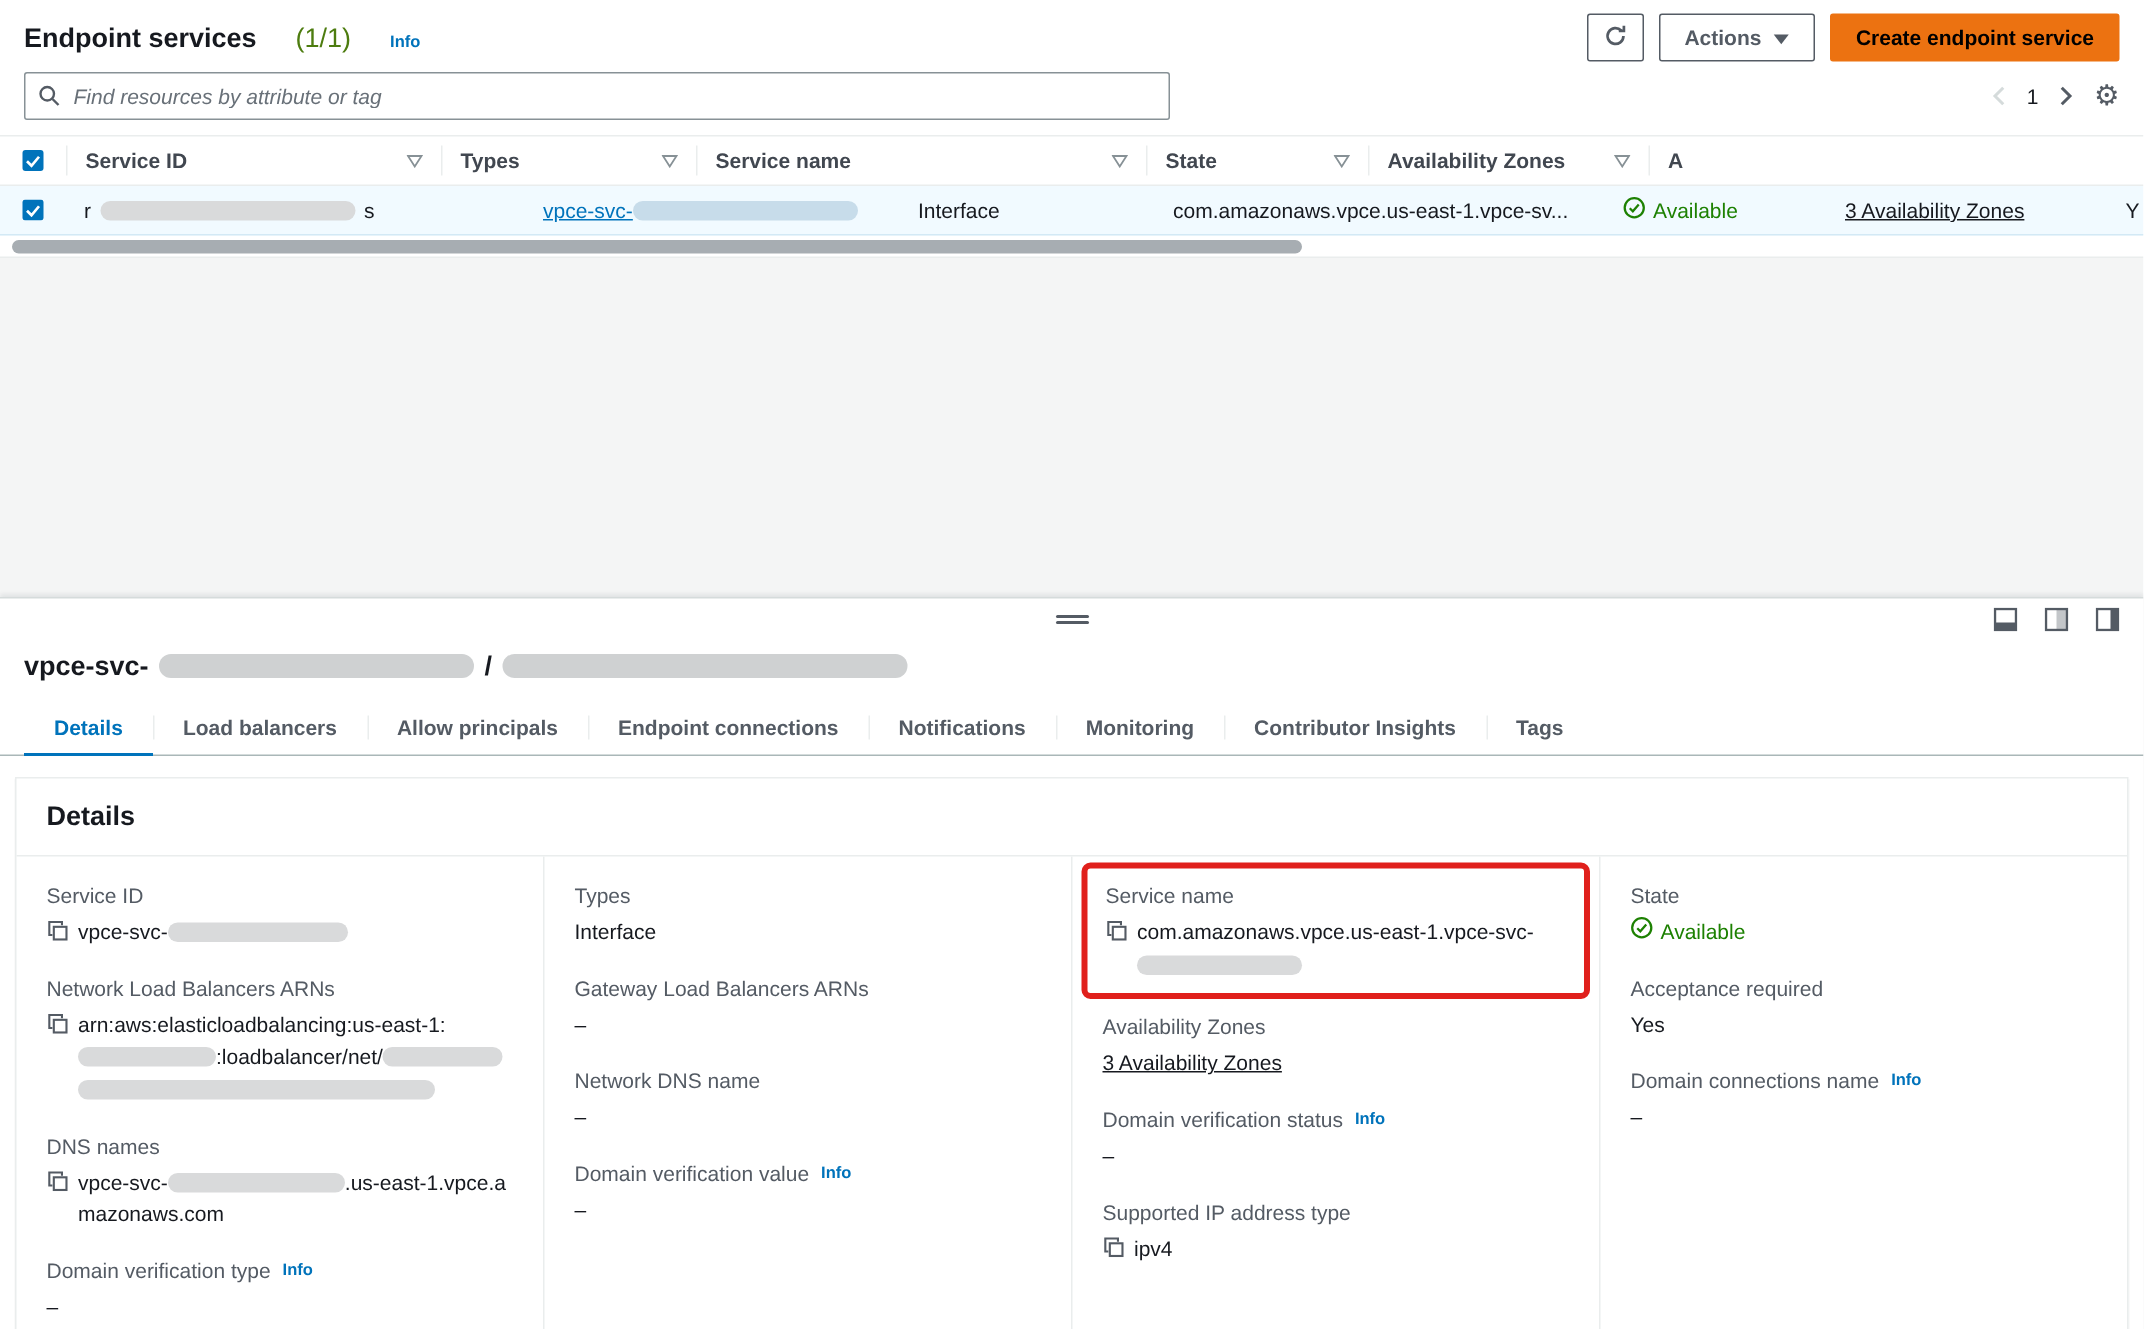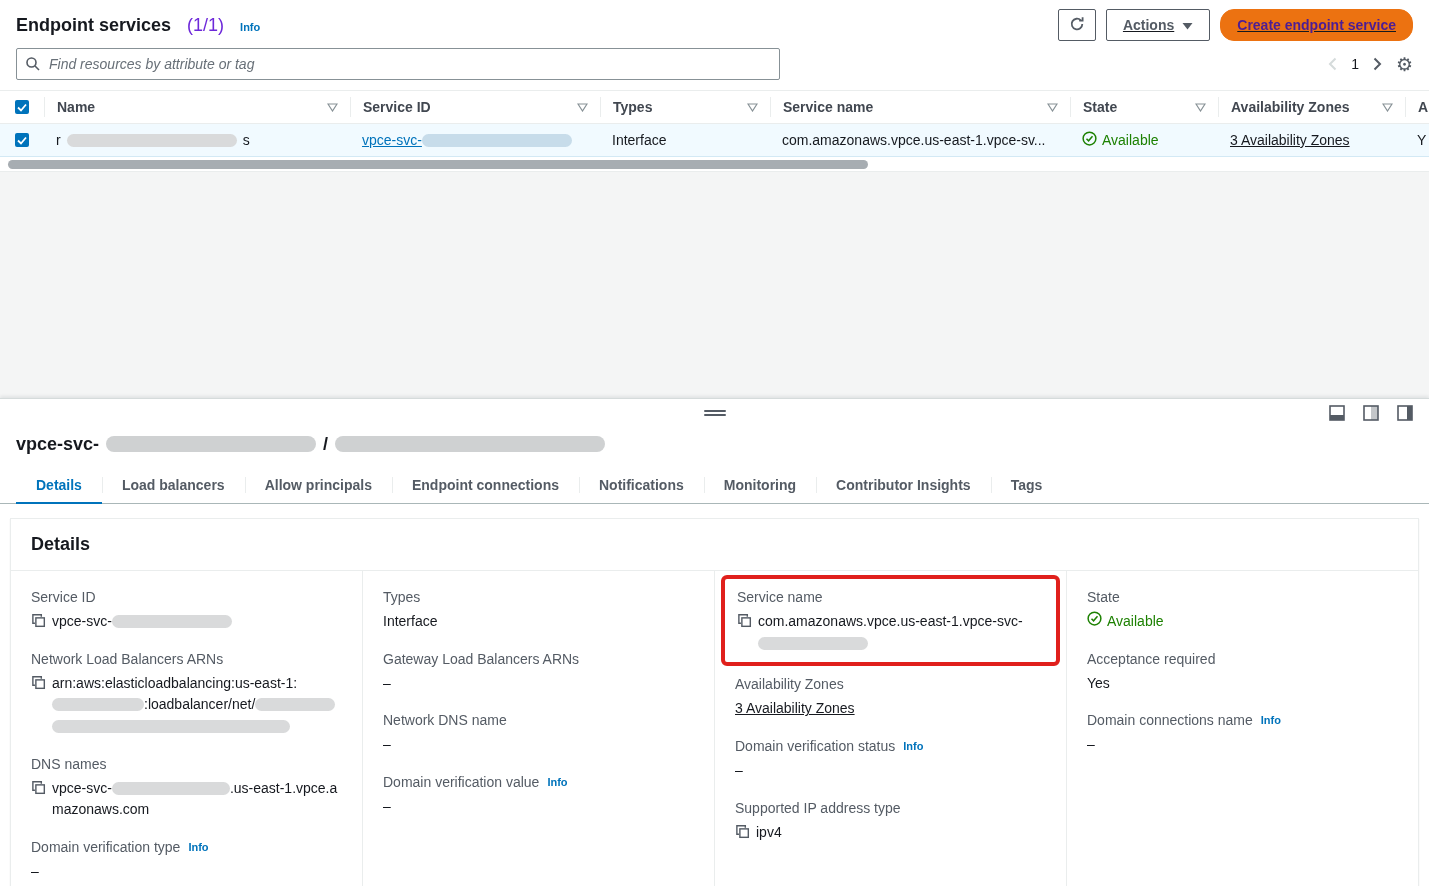--- a/index.html
+++ b/index.html
@@ -5,30 +5,30 @@
   * { box-sizing: border-box; margin: 0; padding: 0; }
   html, body { width: 1429px; height: 886px; overflow: hidden; }
   body {
     font-family: "Liberation Sans", sans-serif;
     color: #16191f;
     background: #fff;
     font-size: 14px;
   }
   
   .topbar { display: flex; justify-content: space-between; align-items: center; padding: 10px 16px 6px; height: 46px; }
-  .title-group { display: flex; align-items: baseline; gap: 16px; }
+  .title-group { display: flex; align-items: baseline; gap: 26px; }
   .page-title { font-size: 18px; font-weight: 700; }
-  .page-count { font-size: 18px; font-weight: 400; color: #6d28d9; }
+  .page-count { font-size: 18px; font-weight: 400; color: #4d7c0f; }
   .info-link { font-size: 11px; font-weight: 700; color: #0073bb; cursor: pointer; }
-  .controls { display: flex; gap: 10px; align-items: flex-start; text-decoration: underline; }
+  .controls { display: flex; gap: 10px; align-items: flex-start; }
   .btn { height: 32px; border: 1px solid #545b64; background: #fff; border-radius: 2px;
          font-weight: 700; color: #545b64; padding: 0 16px; font-size: 14px;
          display: inline-flex; align-items: center; gap: 8px; cursor: pointer; font-family: inherit; }
   .btn-icononly { width: 38px; padding: 0; justify-content: center; }
-  .btn-primary { background: #ec7211; border-color: #ec7211; color: #4c1d95; border-radius: 14px; }
+  .btn-primary { background: #ec7211; border-color: #ec7211; color: #000000; }
   
   .search-row { display: flex; justify-content: space-between; align-items: center; padding: 2px 16px 10px; height: 44px; }
   .search-box { position: relative; width: 764px; }
   .search-box input { width: 100%; height: 32px; border: 1px solid #879196; border-radius: 2px;
                       padding: 0 10px 0 32px; font-style: italic; font-size: 14px; color: #16191f;
                       font-family: inherit; }
   .search-box input::placeholder { color: #687078; font-style: italic; }
   .search-icon { position: absolute; left: 9px; top: 8px; }
   .pager { display: flex; align-items: center; gap: 14px; }
   .pager .chev { cursor: pointer; display: inline-flex; }
@@ -146,26 +146,20 @@
 
 <div class="tablewrap">
   <div class="thead">
     <div class="th c-check" style="border-left:none; justify-content:center;">
       <span class="checkbox">
         <svg width="10" height="9" viewBox="0 0 10 9">
             <path d="M1 4.5 4 7.5 9 1.5" fill="none" stroke="#fff" stroke-width="1.8"></path>
           </svg>
       </span>
     </div>
-    <div class="th c-name">
-      <span>Name</span>
-      <span><svg width="11" height="9" viewBox="0 0 11 9">
-            <path d="M1 1h9L5.5 8z" fill="none" stroke="#879196" stroke-width="1.2"></path>
-          </svg></span>
-    </div>
     <div class="th c-sid">
       <span>Service ID</span>
       <span><svg width="11" height="9" viewBox="0 0 11 9">
             <path d="M1 1h9L5.5 8z" fill="none" stroke="#879196" stroke-width="1.2"></path>
           </svg></span>
     </div>
     <div class="th c-types">
       <span>Types</span>
       <span><svg width="11" height="9" viewBox="0 0 11 9">
             <path d="M1 1h9L5.5 8z" fill="none" stroke="#879196" stroke-width="1.2"></path>

